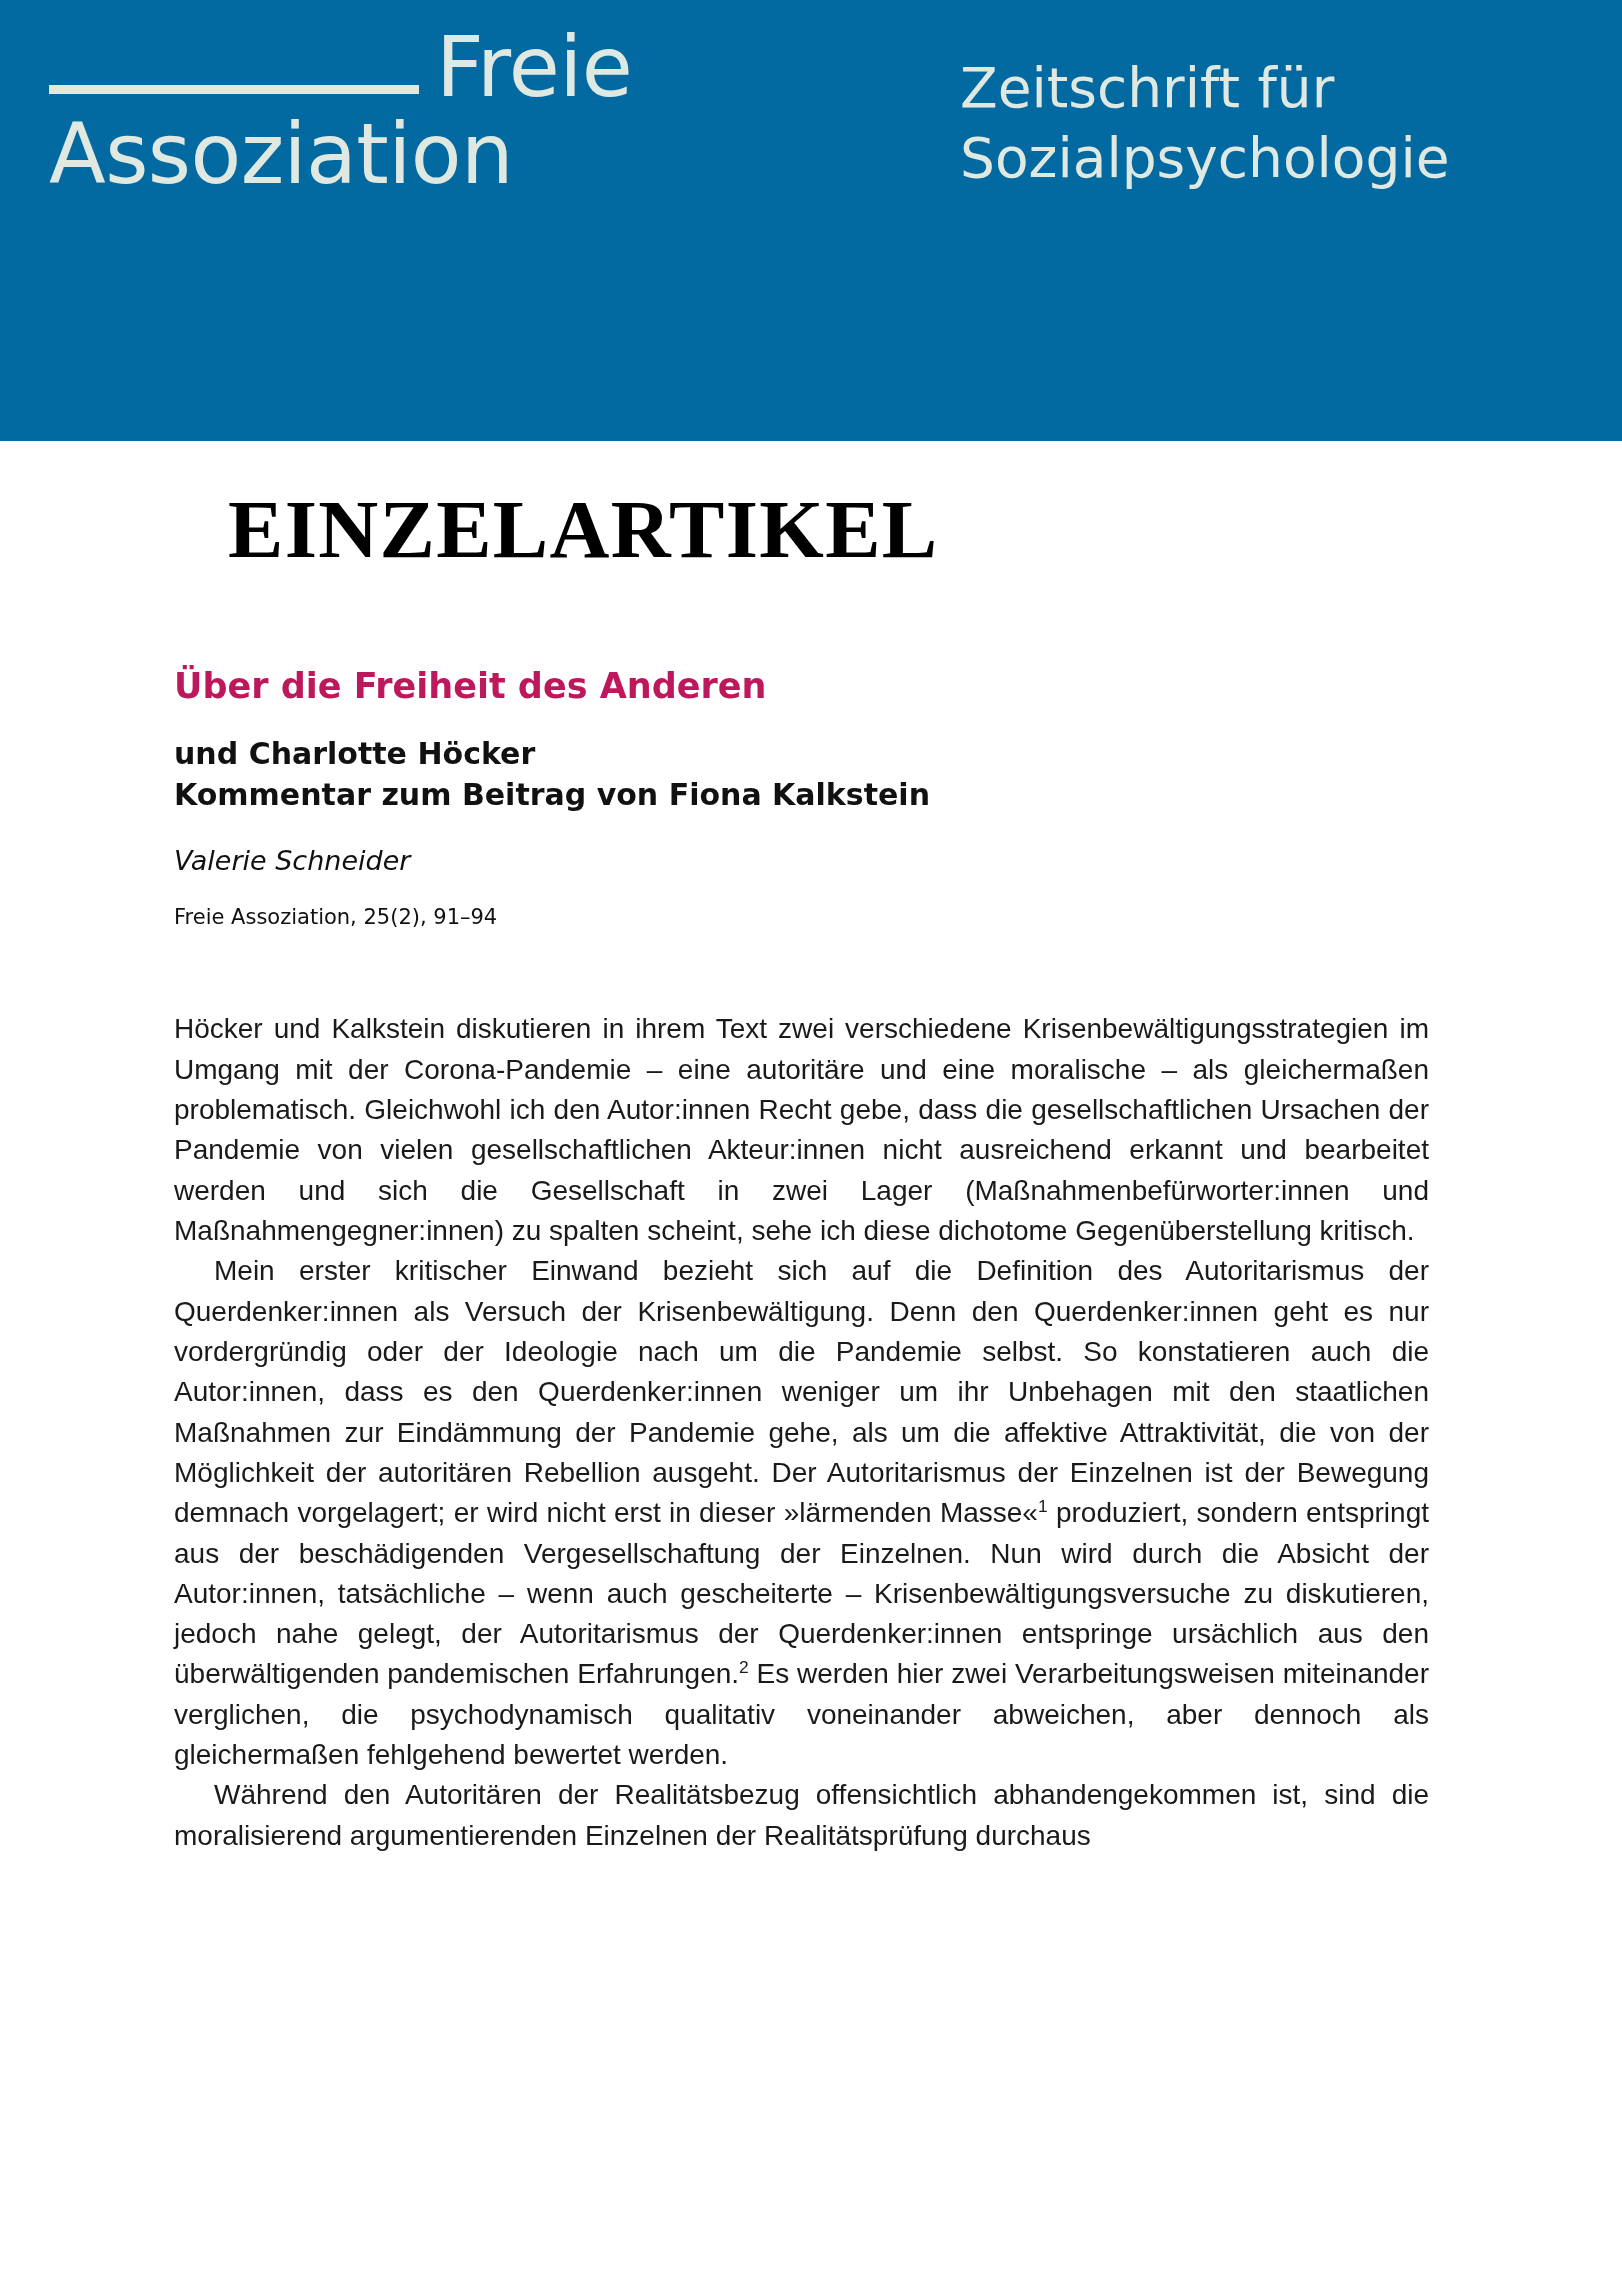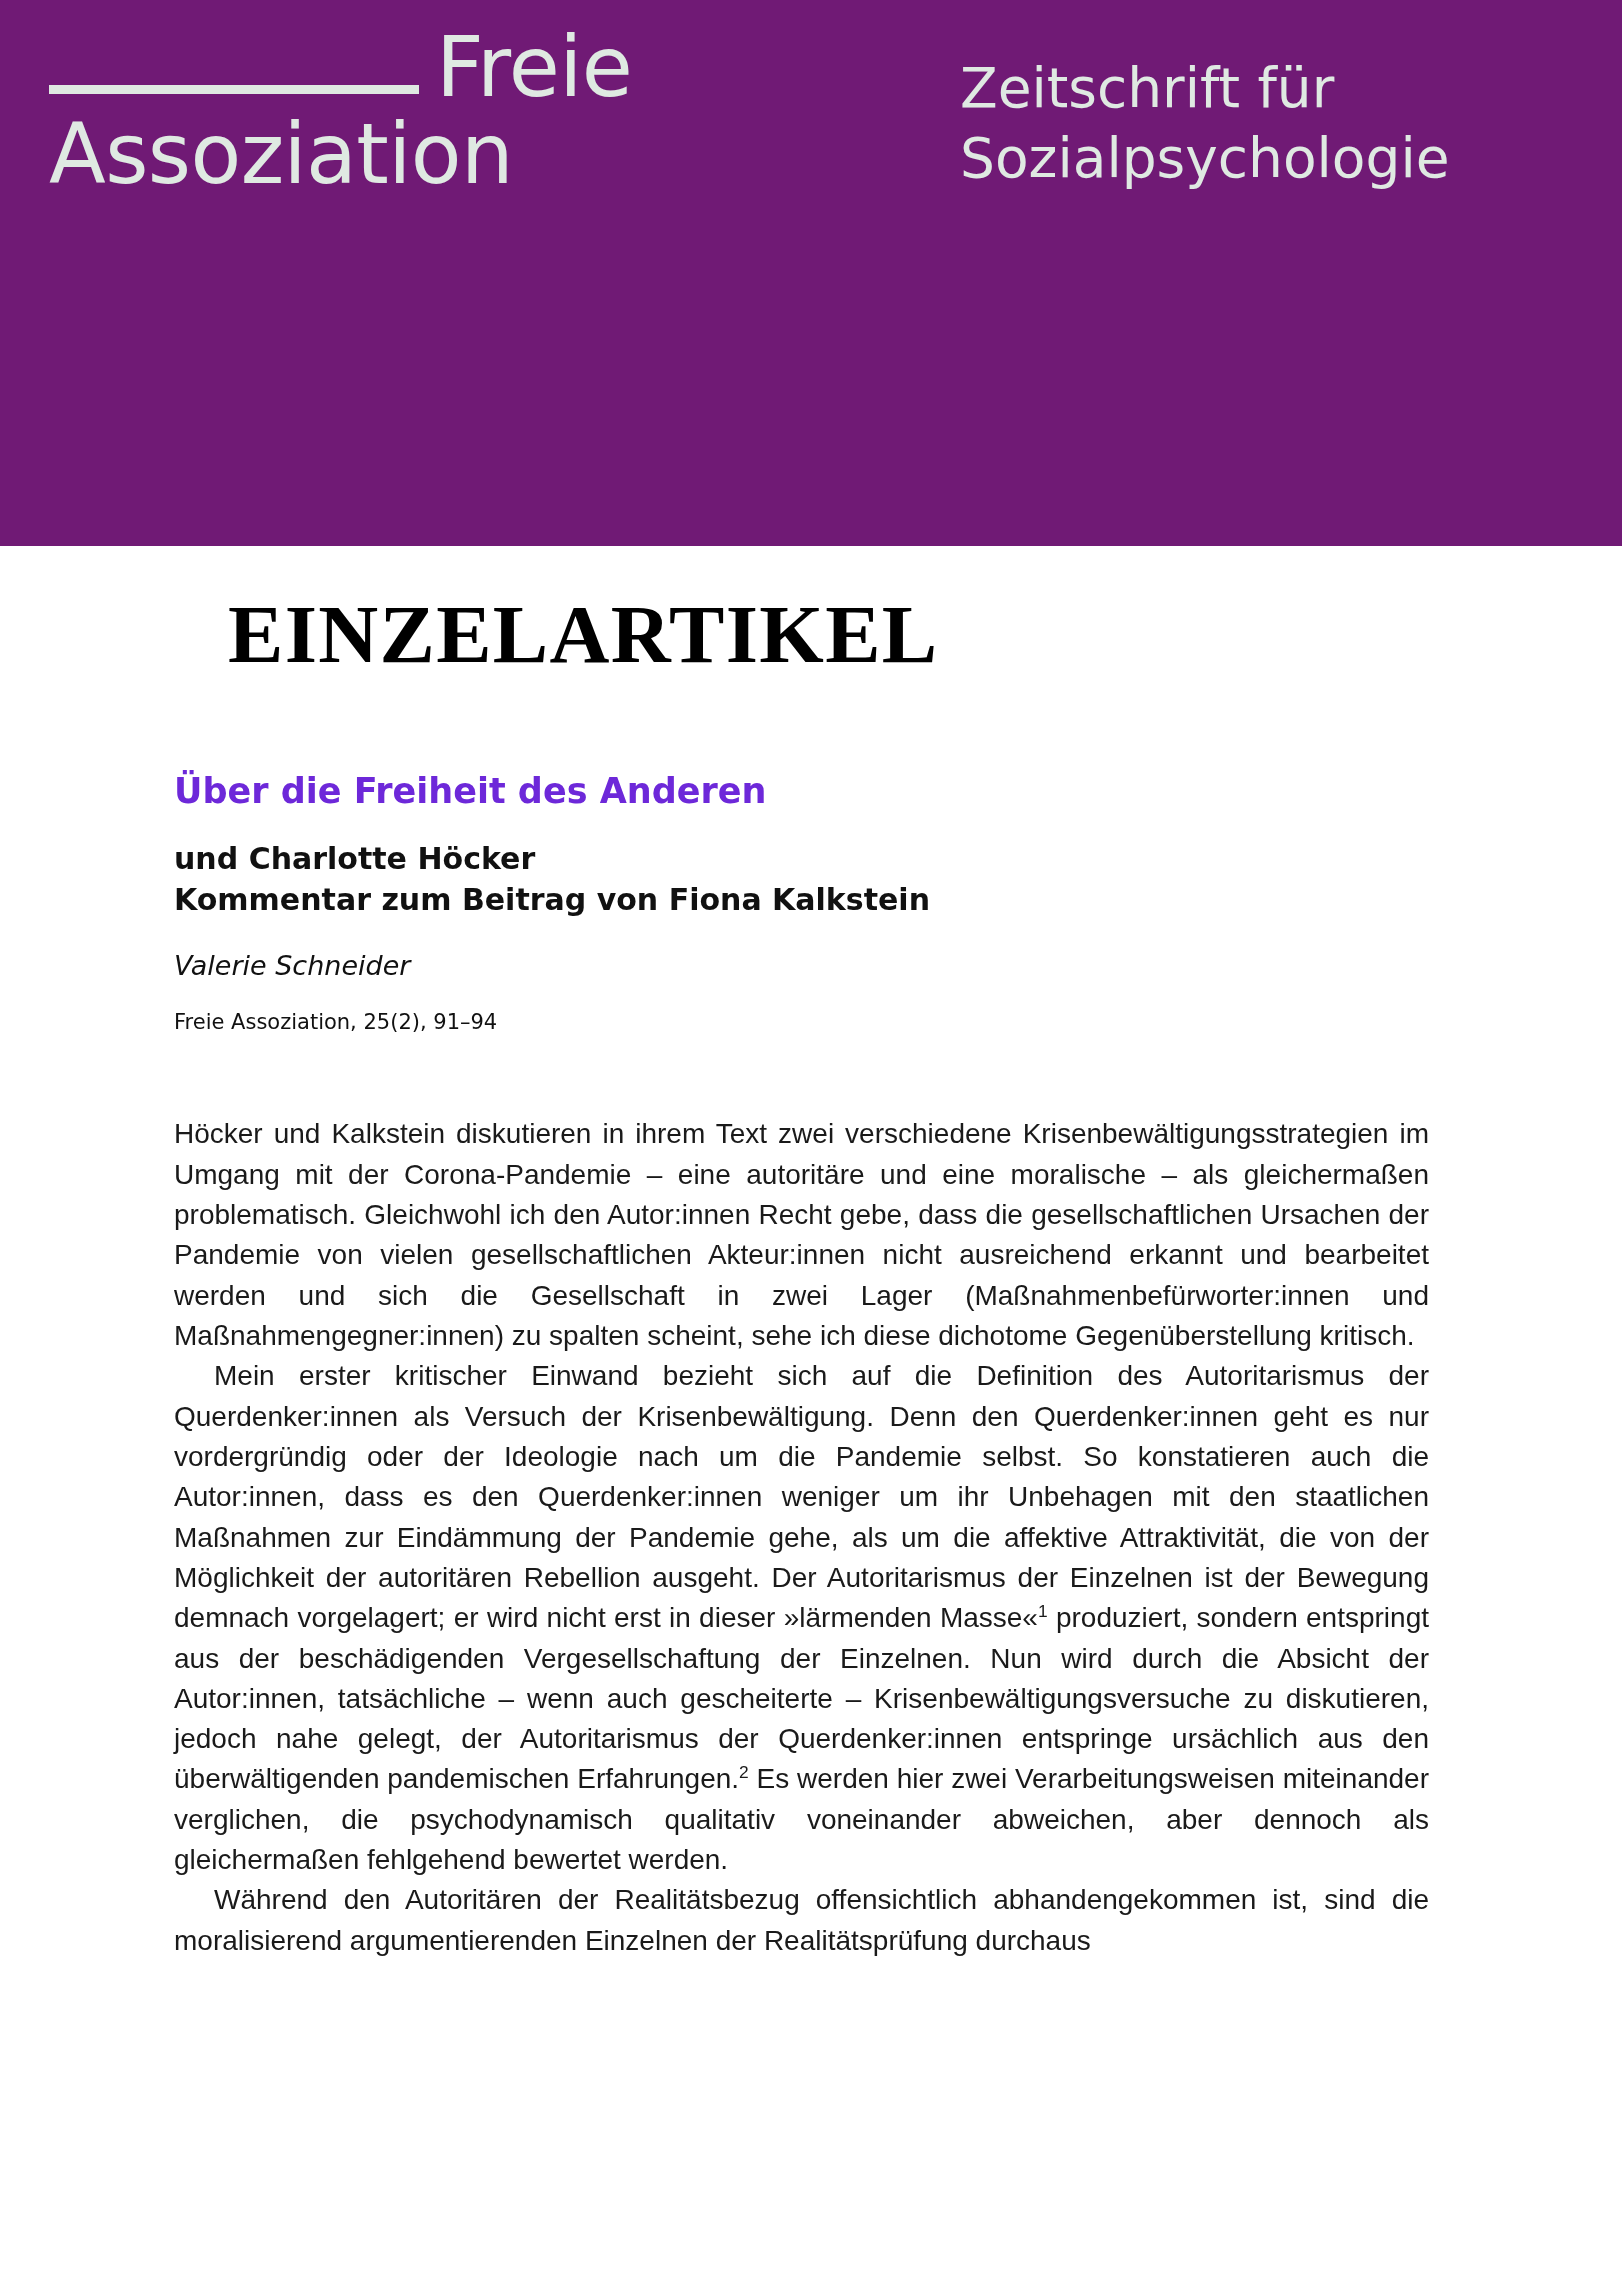--- a/index.html
+++ b/index.html
@@ -10,23 +10,23 @@
   body {
     width: 1622px;
     height: 2295px;
     font-family: "Liberation Serif", serif;
     overflow: hidden;
     position: relative;
   }
 
   
   .masthead {
-    background: #701a75;
+    background: #0369a1;
     width: 1622px;
-    height: 546px;
+    height: 441px;
     position: relative;
     box-sizing: border-box;
   }
   .journal-title {
     position: absolute;
     left: 49px;
     top: 26px;
     width: 818px;
     color: #dfe9e2;
     font-family: "DejaVu Sans", sans-serif;
@@ -78,21 +78,21 @@
   }
 
   .meta-block {
     margin: 88px 0 0 174px;
     width: 1233px;
   }
   .article-title {
     font-family: "DejaVu Sans", sans-serif;
     font-weight: 700;
     font-size: 35px;
-    color: #6d28d9;
+    color: #be185d;
     line-height: 1.2;
     margin: 0;
   }
   .article-subtitle {
     font-family: "DejaVu Sans", sans-serif;
     font-weight: 700;
     font-size: 30px;
     color: #111111;
     line-height: 1.35;
     margin: 27px 0 0 0;

